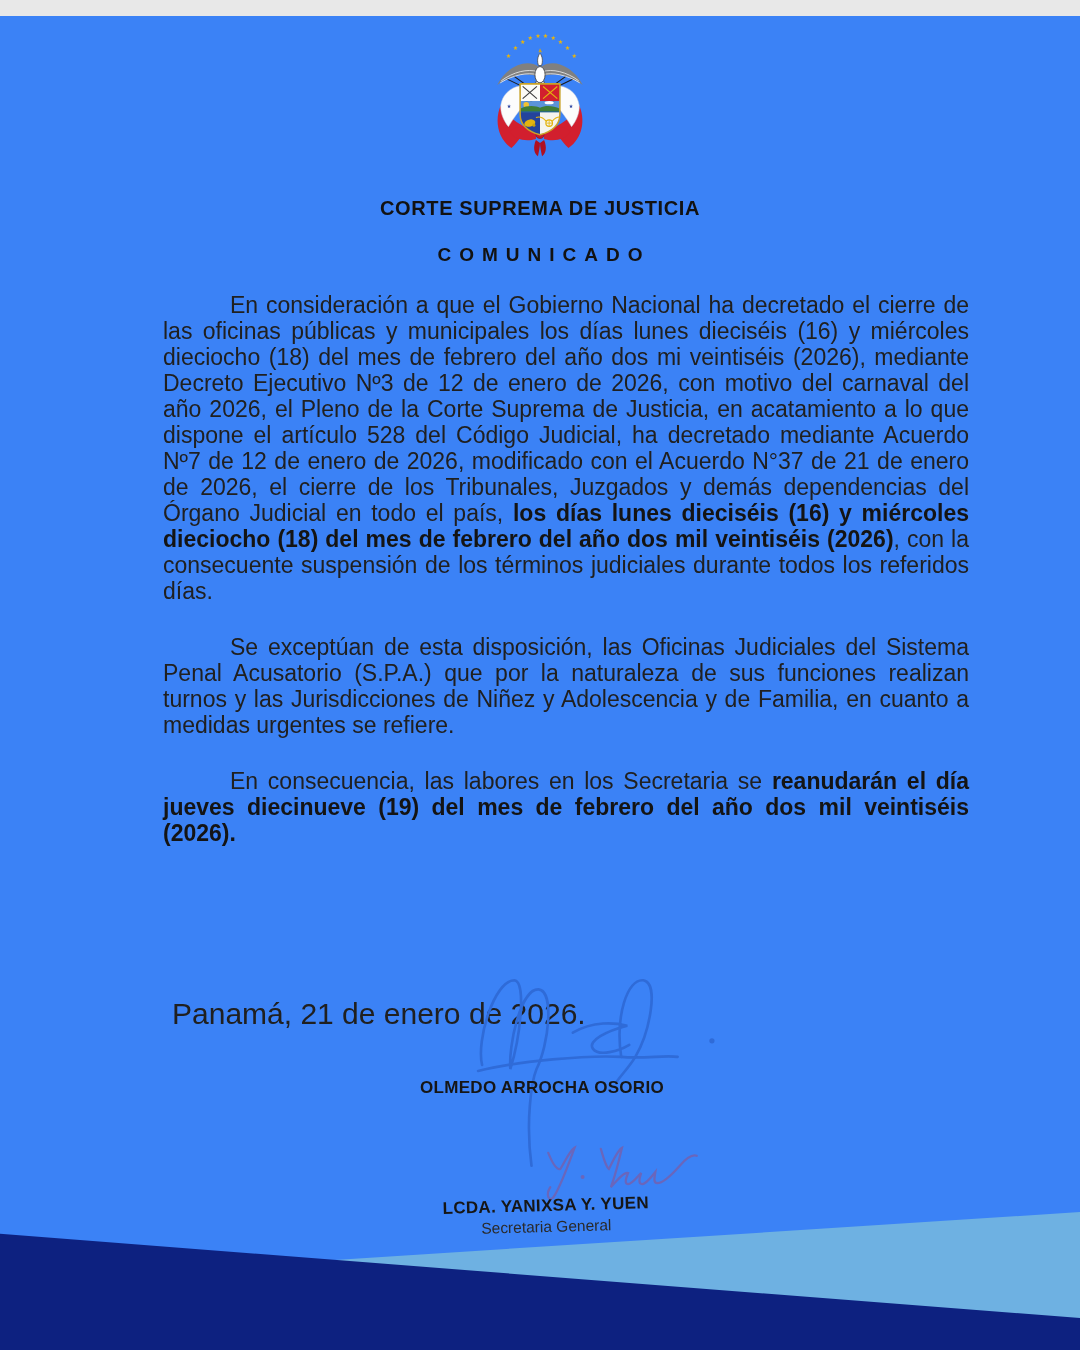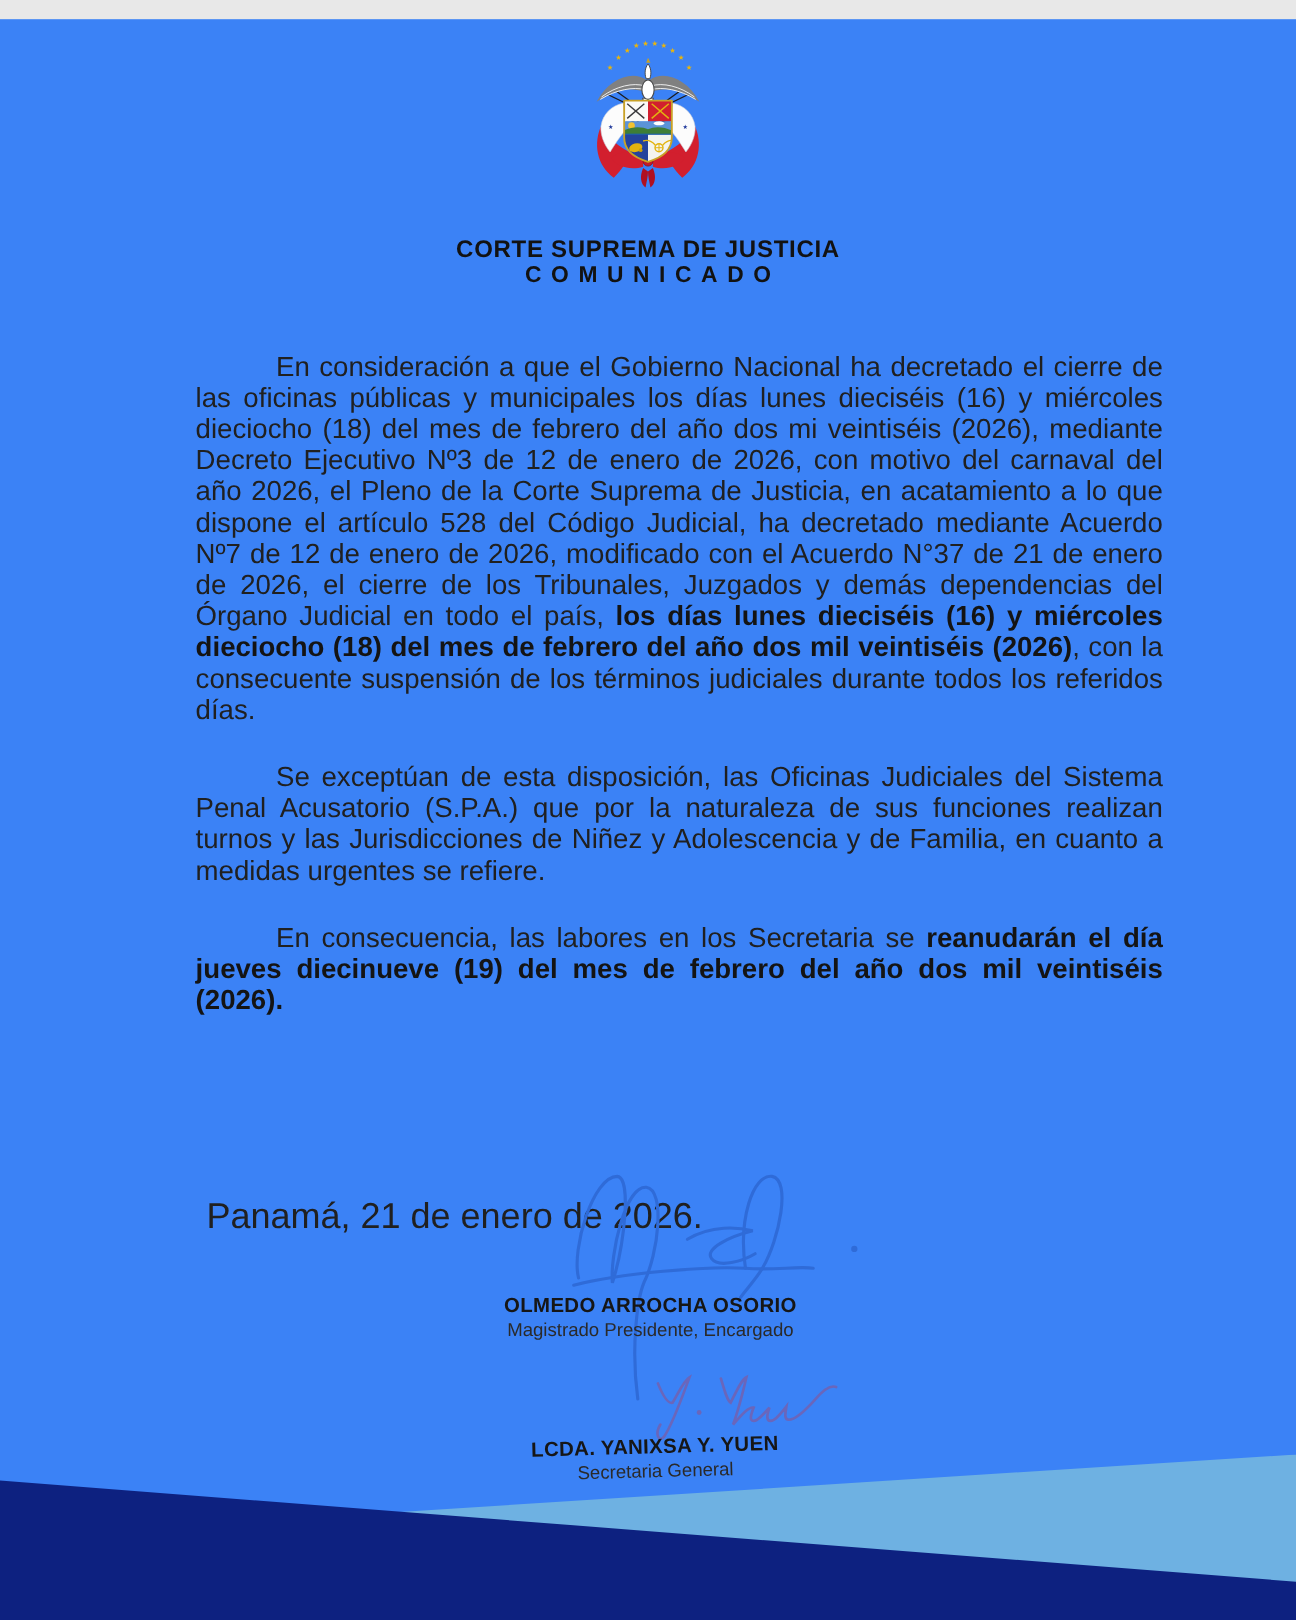--- a/index.html
+++ b/index.html
@@ -6,21 +6,21 @@
   .page{
     position:relative;width:1080px;height:1350px;background:#3b82f6;overflow:hidden;
     font-family:"Liberation Sans","DejaVu Sans",sans-serif;color:#1c1c1c;margin:16px auto;
   }
   .emblem{position:absolute;left:486px;top:8px;width:108px;height:134px;}
   .doc-title{
     position:absolute;top:181px;left:0;width:100%;text-align:center;
     font-size:20px;font-weight:bold;letter-spacing:0.6px;color:#121212;
   }
   .doc-subtitle{
-    position:absolute;top:203px;left:0;width:100%;text-align:center;
+    position:absolute;top:228px;left:0;width:100%;text-align:center;
     font-size:19px;font-weight:bold;letter-spacing:8px;text-indent:8px;color:#121212;
   }
   .body-text{
     position:absolute;left:163px;top:276px;width:806px;
     font-size:23px;line-height:26px;text-align:justify;color:#202020;
   }
   .body-text p{margin:0 0 30px 0;text-indent:67px;}
   .body-text strong{font-weight:bold;color:#141414;}
   .dateline{position:absolute;left:172px;top:981px;font-size:30px;color:#202020;}
   .sig-svg{position:absolute;pointer-events:none;}
@@ -140,21 +140,20 @@
       <path d="M14,96 C8,72 26,12 46,12 C58,13 52,68 42,100 C40,78 52,20 70,21 C86,23 80,76 68,100 C63,112 57,152 63,196"></path>
       <path d="M10,102 C50,92 120,86 152,88 C175,90 196,86 208,88"></path>
       <path d="M104,64 C124,52 146,54 158,57 C138,62 118,72 124,80 C130,88 150,82 160,76"></path>
       <path d="M152,88 C146,48 158,10 174,12 C190,15 180,64 166,88 C160,98 152,106 148,112"></path>
     </g>
     <circle cx="242" cy="72" r="2.6" fill="#2F6BD8"></circle>
   </svg>
 
   <div class="sig-block sig-block-1">
     <div class="sig-name">OLMEDO ARROCHA OSORIO</div>
-    <div class="sig-title">Magistrado Presidente, Encargado</div>
   </div>
 
   <svg class="sig-svg sig2" viewBox="0 0 200 70" aria-hidden="true">
     <g fill="none" stroke="#6A66BB" stroke-width="2.2" stroke-linecap="round">
       <path d="M28,16 C32,26 36,33 40,32 C45,24 49,14 54,11 C47,30 40,50 33,60 C29,65 25,58 30,50"></path>
       <path d="M80,12 C83,22 85,30 88,32 C93,22 97,13 101,11 C97,28 93,42 90,50 C97,42 103,35 107,36 C105,41 103,47 107,47 C111,47 116,40 120,36 C118,42 117,47 121,47 C125,47 130,40 134,35 C133,41 132,46 136,46 C141,46 150,38 158,29 C164,22 170,17 175,19"></path>
     </g>
     <circle cx="62" cy="40" r="2" fill="#6A66BB"></circle>
   </svg>
 

